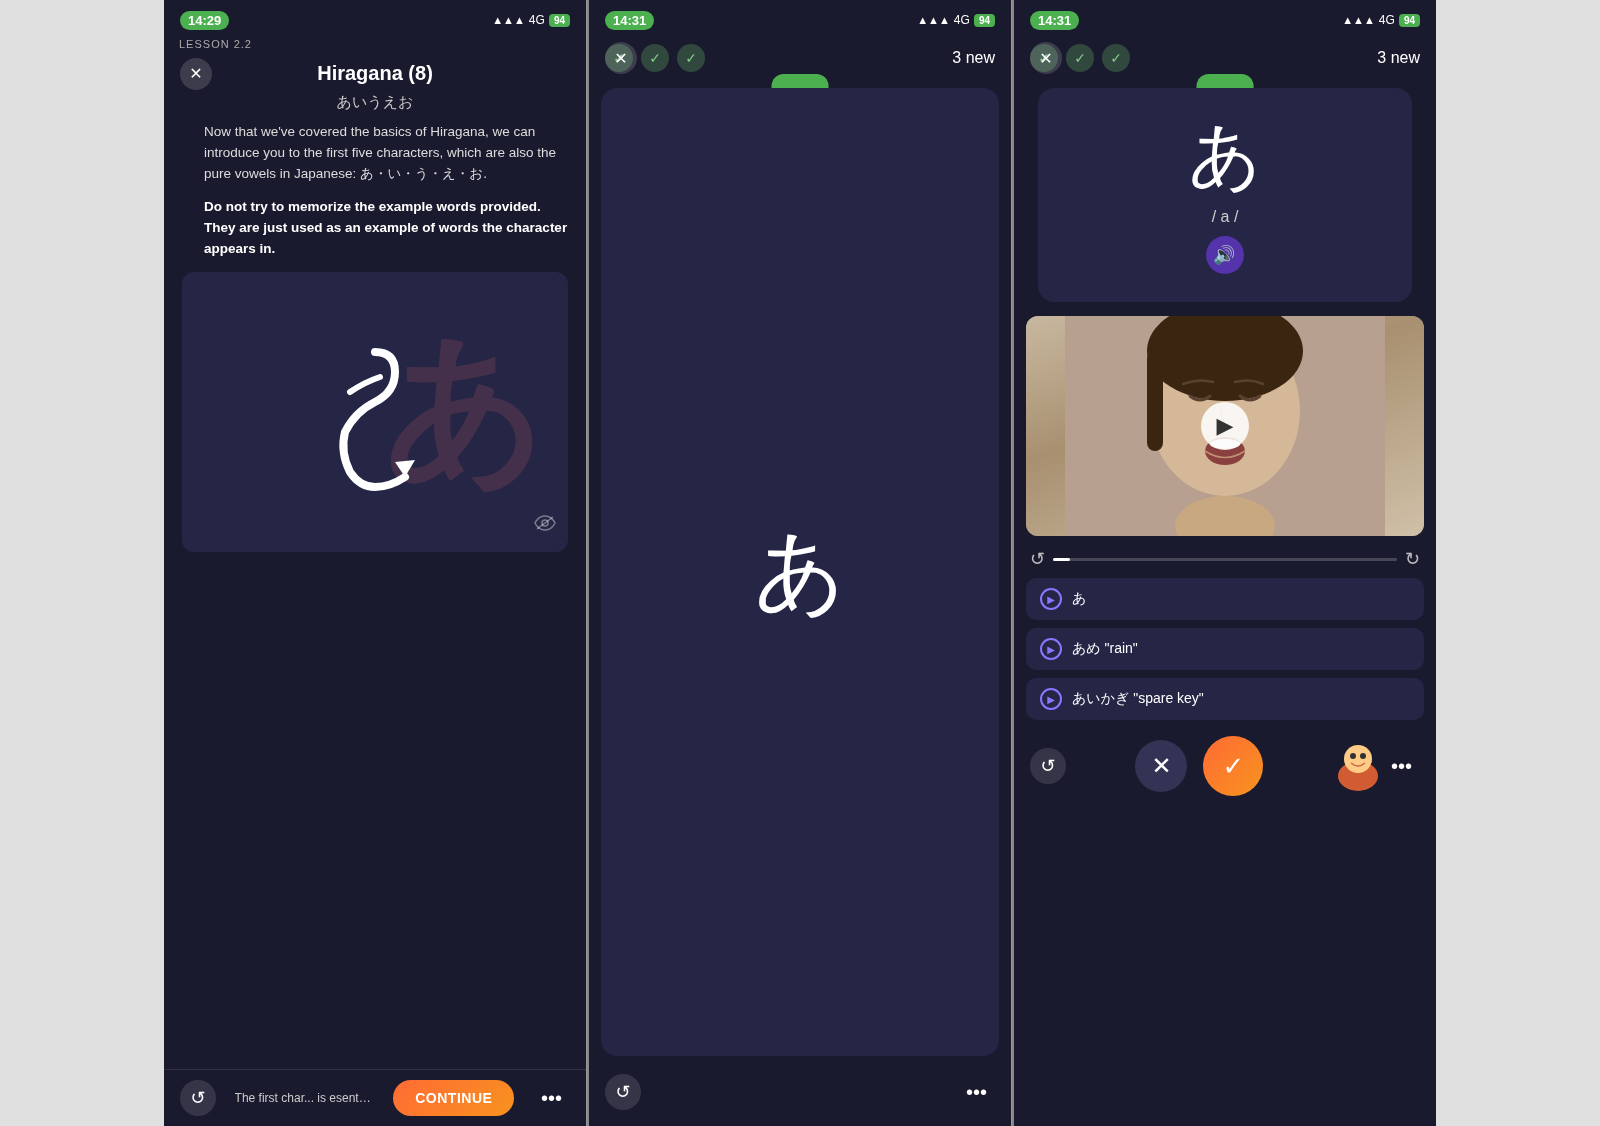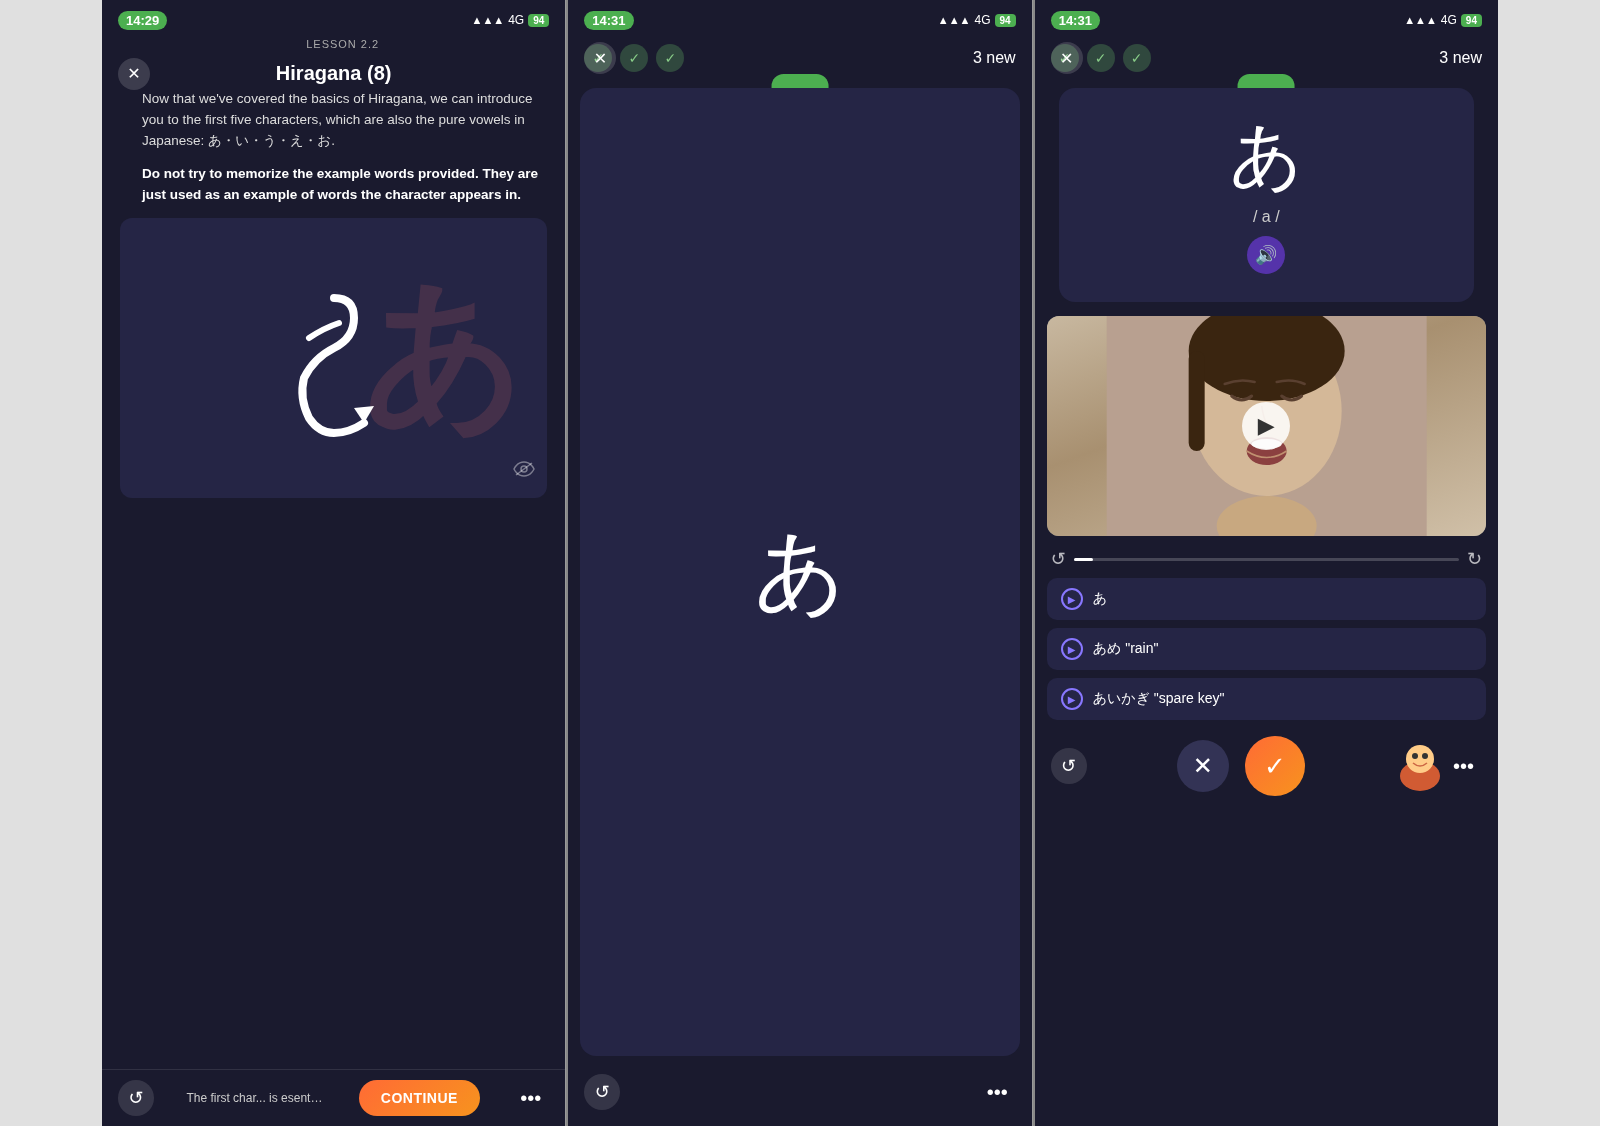--- a/index.html
+++ b/index.html
@@ -10,21 +10,21 @@
       align-items: center;
       width: 1600px;
       height: 1126px;
       font-family: -apple-system, BlinkMacSystemFont, 'Segoe UI', sans-serif;
       overflow: hidden;
     }
 
     .screens-container {
       display: flex;
       flex-direction: row;
-      width: 1396px;
+      width: 1272px;
       height: 1126px;
       background: #c2410c;
     }
 
     
     .phone-screen {
       flex: 1;
       display: flex;
       flex-direction: column;
       background: #1a1a2e;
@@ -67,26 +67,24 @@
       background: #4caf50;
       color: white;
       font-size: 10px;
       font-weight: 700;
       border-radius: 4px;
       padding: 1px 5px;
     }
 
     
     .screen1-lesson-label {
-      text-align: center;
       color: #aaa;
       font-size: 11px;
       letter-spacing: 1px;
-      padding: 2px 0 4px;
-      margin-left: 18px;
+      padding: 2px 15px 4px;
     }
 
     .screen1-header {
       display: flex;
       align-items: center;
       justify-content: center;
       padding: 8px 16px 4px;
       position: relative;
     }
 
@@ -475,20 +473,21 @@
       </div>
     </div>
 
     <div class="screen1-lesson-label">LESSON 2.2</div>
 
     <div class="screen1-header">
       <div class="close-btn">✕</div>
       <span class="screen1-title">Hiragana (8)</span>
     </div>
 
+    <div class="screen1-subtitle">あいうえお</div>
 
     <div class="screen1-body">
       <p>Now that we've covered the basics of Hiragana, we can introduce you to the first five characters, which are also the pure vowels in Japanese: あ・い・う・え・お.</p>
       <p><strong>Do not try to memorize the example words provided. They are just used as an example of words the character appears in.</strong></p>
 
       <div class="mnemonic-card">
         <div class="mnemonic-char-bg">あ</div>
 
         <svg width="160" height="200" viewBox="0 0 160 200" style="z-index:2;">
 

